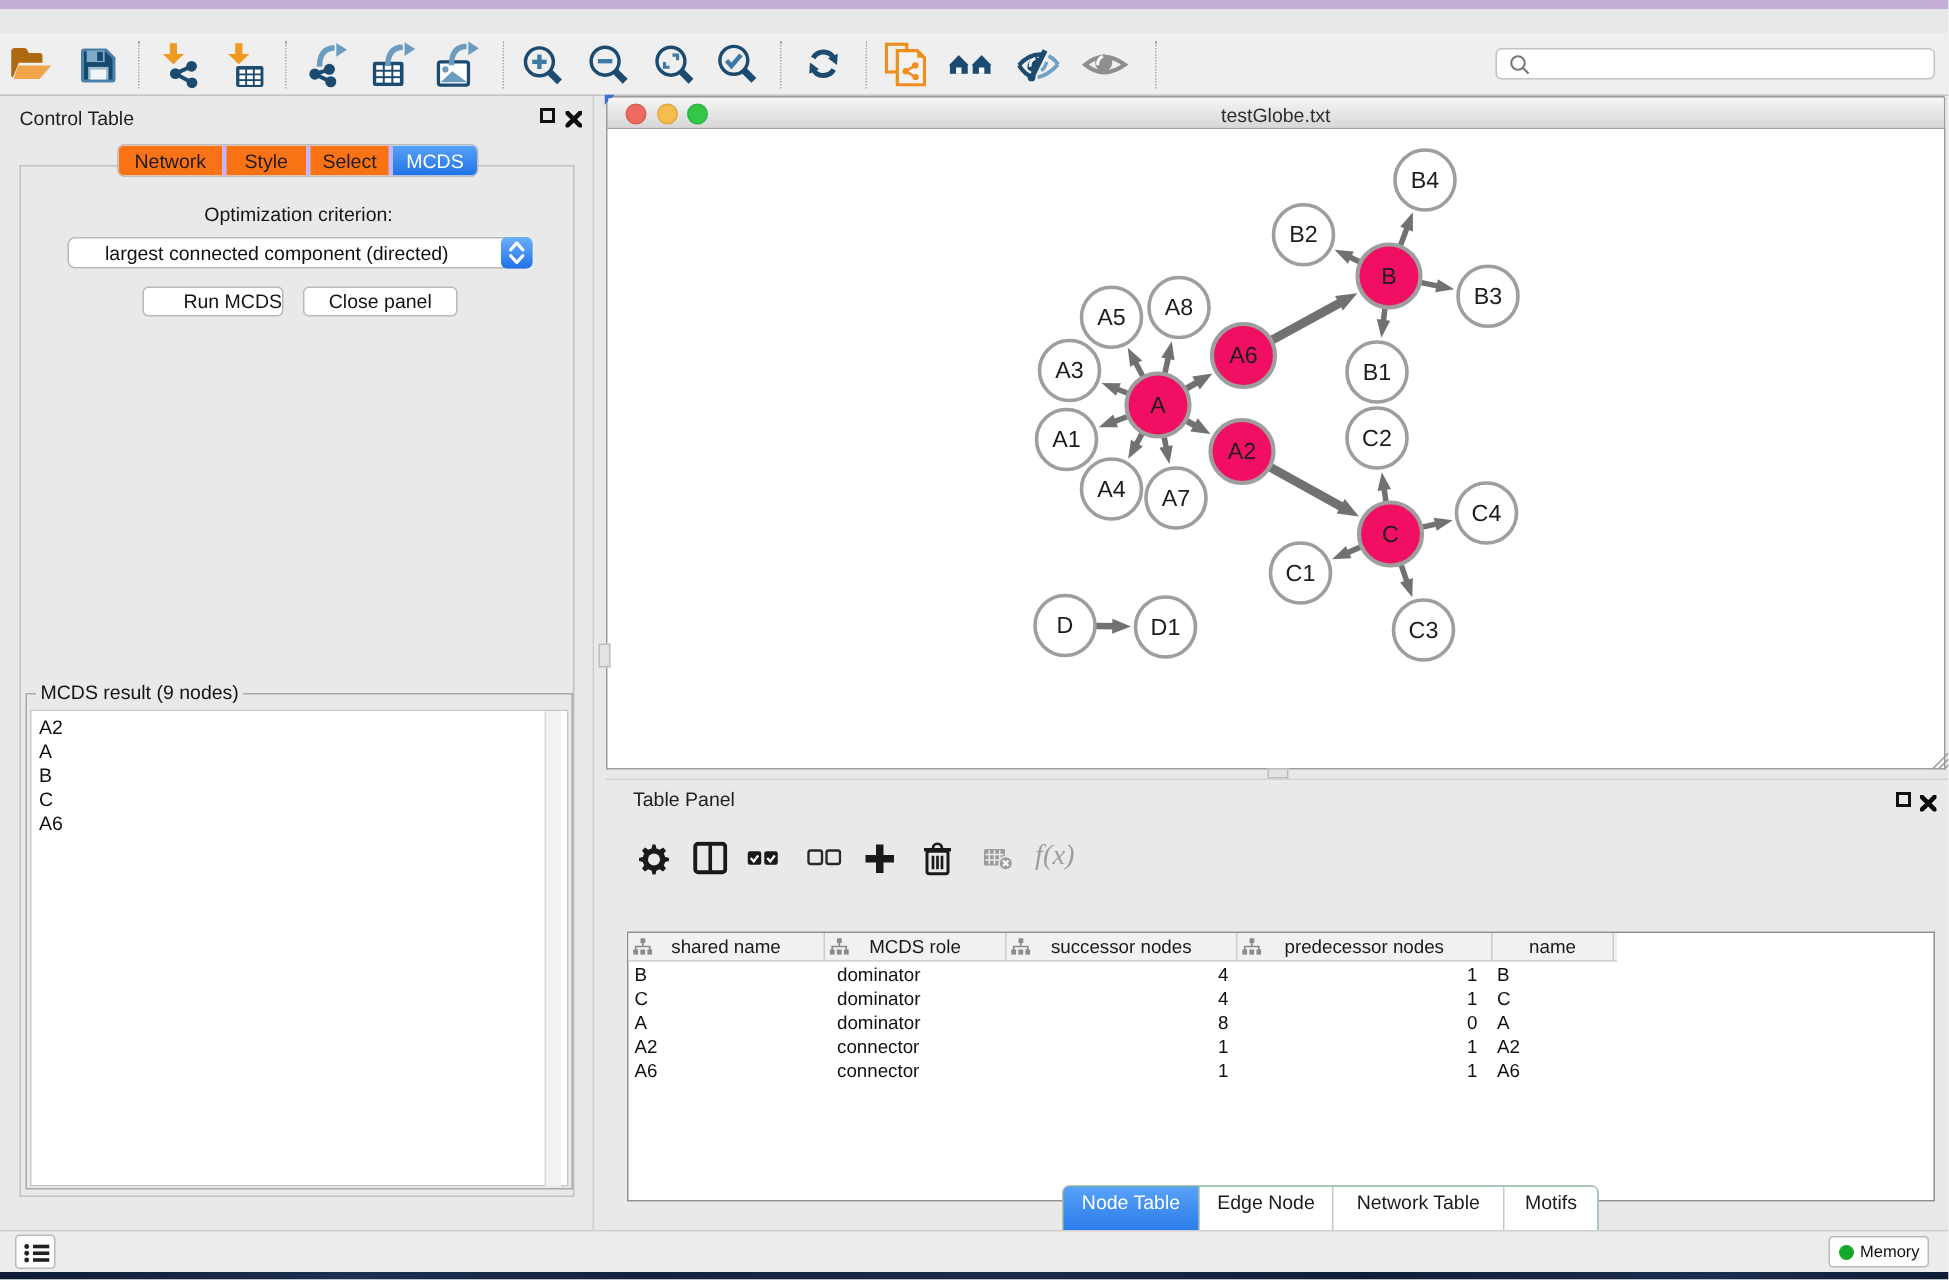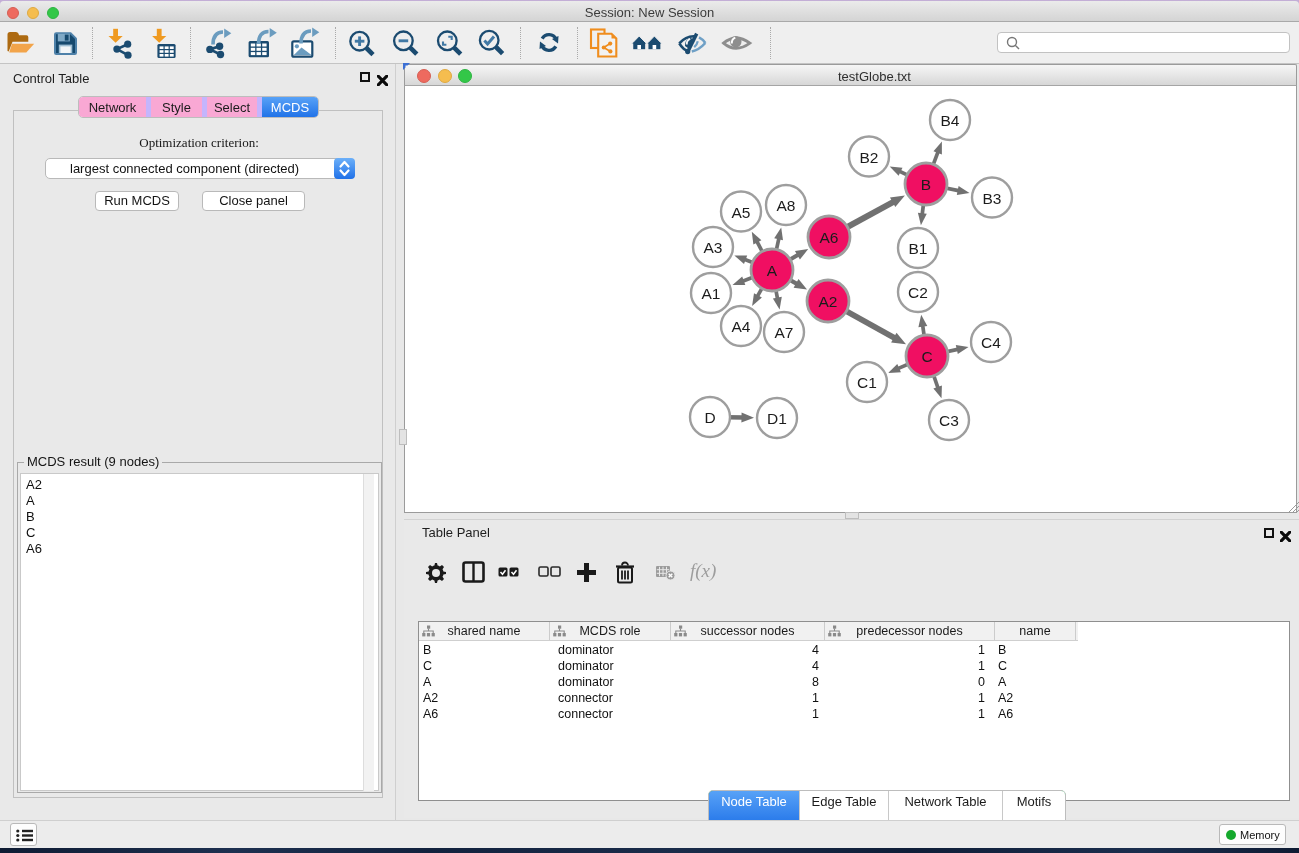--- a/index.html
+++ b/index.html
@@ -16,36 +16,36 @@
 #title-text { position:absolute; width:100%; top:4px; text-align:center; font-size:13px; color:#3c3c3c; }
 #toolbar { left:0; top:22px; z-index:2; width:1299px; height:42px; background:#efefef; border-bottom:1px solid #c4c4c4; }
 .tsep { position:absolute; top:5px; height:32px; width:0; border-left:1px dotted #aaa; }
 #searchbox { position:absolute; left:997px; top:10px; width:293px; height:21px; background:#fff; border:1px solid #c2c2c2; border-radius:4px; }
 
 #cpanel { left:0; top:64px; width:396px; height:756px; background:#e9e9e9; border-right:1px solid #cfcfcf; }
 #cp-title { position:absolute; left:13px; top:7px; font-size:13px; color:#1e1e1e; }
 .float-ic { position:absolute; top:8px; width:10px; height:10px; border:2px solid #111; }
 .close-ic { position:absolute; top:8px; width:11px; height:11px; }
 #cp-tabs { position:absolute; left:78px; top:32px; height:22px; display:flex; border:1px solid #bdbdbd; border-radius:5px; overflow:hidden; background:#fff; z-index:3; }
-#cp-tabs .seg { font-size:13px; color:#1c1c1c; padding:0; text-align:center; line-height:21px; border-right:5px solid #c4b5fd; background:#f9a8d4; }
+#cp-tabs .seg { font-size:13px; color:#1c1c1c; padding:0; text-align:center; line-height:21px; border-right:3px solid #c4b5fd; background:#f97316; }
 #cp-tabs .seg:last-child { border-right:none; }
 #cp-tabs .sel { background:linear-gradient(#58a2f7,#2173e8); color:#fff; }
 #cp-content { position:absolute; left:13px; top:46px; width:370px; height:688px; background:#e9e9e9; border:1px solid #c0c0c0; }
-#opt-label { position:absolute; left:0; top:24px; width:370px; text-align:center; font-size:13px; color:#161616;font-family:Liberation Serif, serif; }
+#opt-label { position:absolute; left:0; top:24px; width:370px; text-align:center; font-size:13px; color:#161616; }
 #cp-select { position:absolute; left:31px; top:47px; width:310px; height:21px; background:#fff; border:1px solid #b9b9b9; border-radius:5px; font-size:13px; color:#111; line-height:19px; padding-left:24px; }
 #cp-select .spin { position:absolute; right:-1px; top:-1px; width:21px; height:21px; border-radius:4px; background:linear-gradient(#6cb0f9,#2071e8); }
 .cp-btn { position:absolute; top:80px; height:20px; background:#fff; border:1px solid #b9b9b9; border-radius:4px; font-size:13px; color:#141414; text-align:center; line-height:18px; }
 #groupbox { position:absolute; left:3px; top:351px; width:365px; height:331px; border:1px solid #a9a9a9; }
 #gb-label { position:absolute; left:6px; top:-9px; background:#e9e9e9; padding:0 3px; font-size:13px; color:#141414; }
 #gb-list { position:absolute; left:2px; top:10px; width:359px; height:318px; background:#fff; border:1px solid #c9c9c9; padding-top:3px; }
 #gb-scroll { position:absolute; right:4px; top:0px; width:11px; height:317px; background:#f2f2f2; border-left:1px solid #ddd; }
 #gb-list .li { font-size:13px; color:#111; padding-left:5px; height:16px; line-height:16px; }
 
 #netframe { left:404px; top:64px; width:893px; height:449px; }
-#net-title { position:absolute; left:0; top:0px; width:893px; height:22px; background:linear-gradient(#f6f6f6,#d7d7d7); border:1px solid #9b9b9b; border-bottom:1px solid #a5a5a5; border-radius:2px 2px 0 0;padding-left:24px; }
+#net-title { position:absolute; left:0; top:0px; width:893px; height:22px; background:linear-gradient(#f6f6f6,#d7d7d7); border:1px solid #9b9b9b; border-bottom:1px solid #a5a5a5; border-radius:2px 2px 0 0; }
 #net-title .t-red { left:12px; top:4px; width:14px; height:14px; background:#ee6a5f; border:1px solid #d55f54; }
 #net-title .t-yel { left:33px; top:4px; width:14px; height:14px; background:#f5bd4f; border:1px solid #dfa941; }
 #net-title .t-grn { left:53px; top:4px; width:14px; height:14px; background:#33c748; border:1px solid #2eb442; }
 #net-title .nt-text { position:absolute; width:100%; top:4px; text-align:center; font-size:13px; color:#2e2e2e; }
 #net-canvas { position:absolute; left:0px; top:22px; width:893px; height:427px; background:#fff; border:1px solid #9b9b9b; border-top:none; }
 
 #tablepanel { left:404px; top:519px; width:895px; height:299px; background:#e9e9e9; border-top:1px solid #d2d2d2; }
 #tp-title { position:absolute; left:18px; top:5px; font-size:13px; color:#1e1e1e; }
 #tp-toolbar { position:absolute; left:14px; top:40px; height:34px; }
 #tp-table { position:absolute; left:14px; top:82px; width:872px; height:180px; background:#fff; border:1px solid #8f8f8f;margin-top:19px; }
@@ -59,26 +59,20 @@
 
 #statusbar { left:0; top:820px; width:1299px; height:28px; background:#ececec; border-top:1px solid #cfcfcf; }
 #st-left { position:absolute; left:10px; top:2px; width:27px; height:23px; background:#fdfdfd; border:1px solid #b9b9b9; border-radius:3px; }
 #st-mem { position:absolute; left:1219px; top:3px; width:67px; height:21px; background:#fdfdfd; border:1px solid #b9b9b9; border-radius:3px; font-size:11px; color:#111; }
 #st-mem .dot { position:absolute; left:6px; top:5px; width:10px; height:10px; border-radius:50%; background:#14a82c; }
 #st-mem .txt { position:absolute; left:20px; top:4px; }
 </style>
 </head>
 <body>
 <div id="app">
-  <div class="abs" id="titlebar">
-    <div class="tl t-red"></div>
-      <div class="tl t-yel"></div>
-      <div class="tl t-grn"></div>
-    <div id="title-text">Session: New Session</div>
-  </div>
   <div class="abs" id="toolbar">
       <div class="tsep" style="left:92px"></div>
       <div class="tsep" style="left:190px"></div>
       <div class="tsep" style="left:335px"></div>
       <div class="tsep" style="left:520px"></div>
       <div class="tsep" style="left:577px"></div>
       <div class="tsep" style="left:770px"></div>
       <svg style="position:absolute;left:0;top:0" width="780" height="42" viewBox="0 0 780 42">
         <path d="M7.5,29 L7.5,12.5 Q7.5,10 10,10 L16,10 Q17.8,10 18.4,11.600000000000001 L19.1,13.299999999999997 L26.5,13.299999999999997 Q28.3,13.299999999999997 28.3,15.200000000000003 L28.3,19.799999999999997 L12.5,19.799999999999997 L8.7,29.5 z" fill="#ad6a11"></path>
         <polygon points="12,21.700000000000003 34.2,21.700000000000003 26.3,30.6 9.2,30.6" fill="#f2a44a"></polygon>
@@ -195,21 +189,21 @@
         <div class="seg sel" style="width:56px">MCDS</div>
       </div>
     <div id="cp-content">
       <div id="opt-label">Optimization criterion:</div>
       <div id="cp-select">largest connected component (directed)<span class="spin">
             <svg width="21" height="21" viewBox="0 0 21 21" style="position:absolute;left:0;top:0">
               <path d="M6.5,8.5 L10.5,4 L14.5,8.5" fill="none" stroke="#fff" stroke-width="2.2" stroke-linecap="round" stroke-linejoin="round"></path>
               <path d="M6.5,12.5 L10.5,17 L14.5,12.5" fill="none" stroke="#fff" stroke-width="2.2" stroke-linecap="round" stroke-linejoin="round"></path>
             </svg>
           </span></div>
-      <div class="cp-btn" style="left:81px; width:84px;">Run MCDS</div>
+      <div class="cp-btn" style="left:81px; width:94px;text-align:right;">Run MCDS</div>
       <div class="cp-btn" style="left:188px; width:103px;">Close panel</div>
       <div id="groupbox">
         <div id="gb-label">MCDS result (9 nodes)</div>
         <div id="gb-list">
           <div class="li">A2</div>
             <div class="li">A</div>
             <div class="li">B</div>
             <div class="li">C</div>
             <div class="li">A6</div>
           <div id="gb-scroll"></div>
@@ -411,21 +405,21 @@
         <div class="trow" style="left:470px;top:68px;width:96px;text-align:right;">1</div>
         <div class="trow" style="left:579px;top:68px;width:70px;">A2</div>
         <div class="trow" style="left:4px;top:84px;width:120px;">A6</div>
         <div class="trow" style="left:139px;top:84px;width:100px;">connector</div>
         <div class="trow" style="left:300px;top:84px;width:100px;text-align:right;">1</div>
         <div class="trow" style="left:470px;top:84px;width:96px;text-align:right;">1</div>
         <div class="trow" style="left:579px;top:84px;width:70px;">A6</div>
       </div>
     <div id="tp-tabs">
         <div class="seg sel" style="width:91px">Node Table</div>
-        <div class="seg" style="width:89px">Edge Table</div>
+        <div class="seg" style="width:89px">Edge Node</div>
         <div class="seg" style="width:114px">Network Table</div>
         <div class="seg" style="width:62px">Motifs</div>
       </div>
   </div>
   <div class="abs" id="statusbar">
     <div id="st-left">
         <svg width="17" height="13" viewBox="0 0 17 13" style="position:absolute;left:5px;top:5px">
           <circle cx="1.8" cy="2" r="1.6" fill="#222"></circle>
           <rect x="6" y="0.8" width="11" height="2.4" fill="#222"></rect>
           <circle cx="1.8" cy="6.5" r="1.6" fill="#222"></circle>

